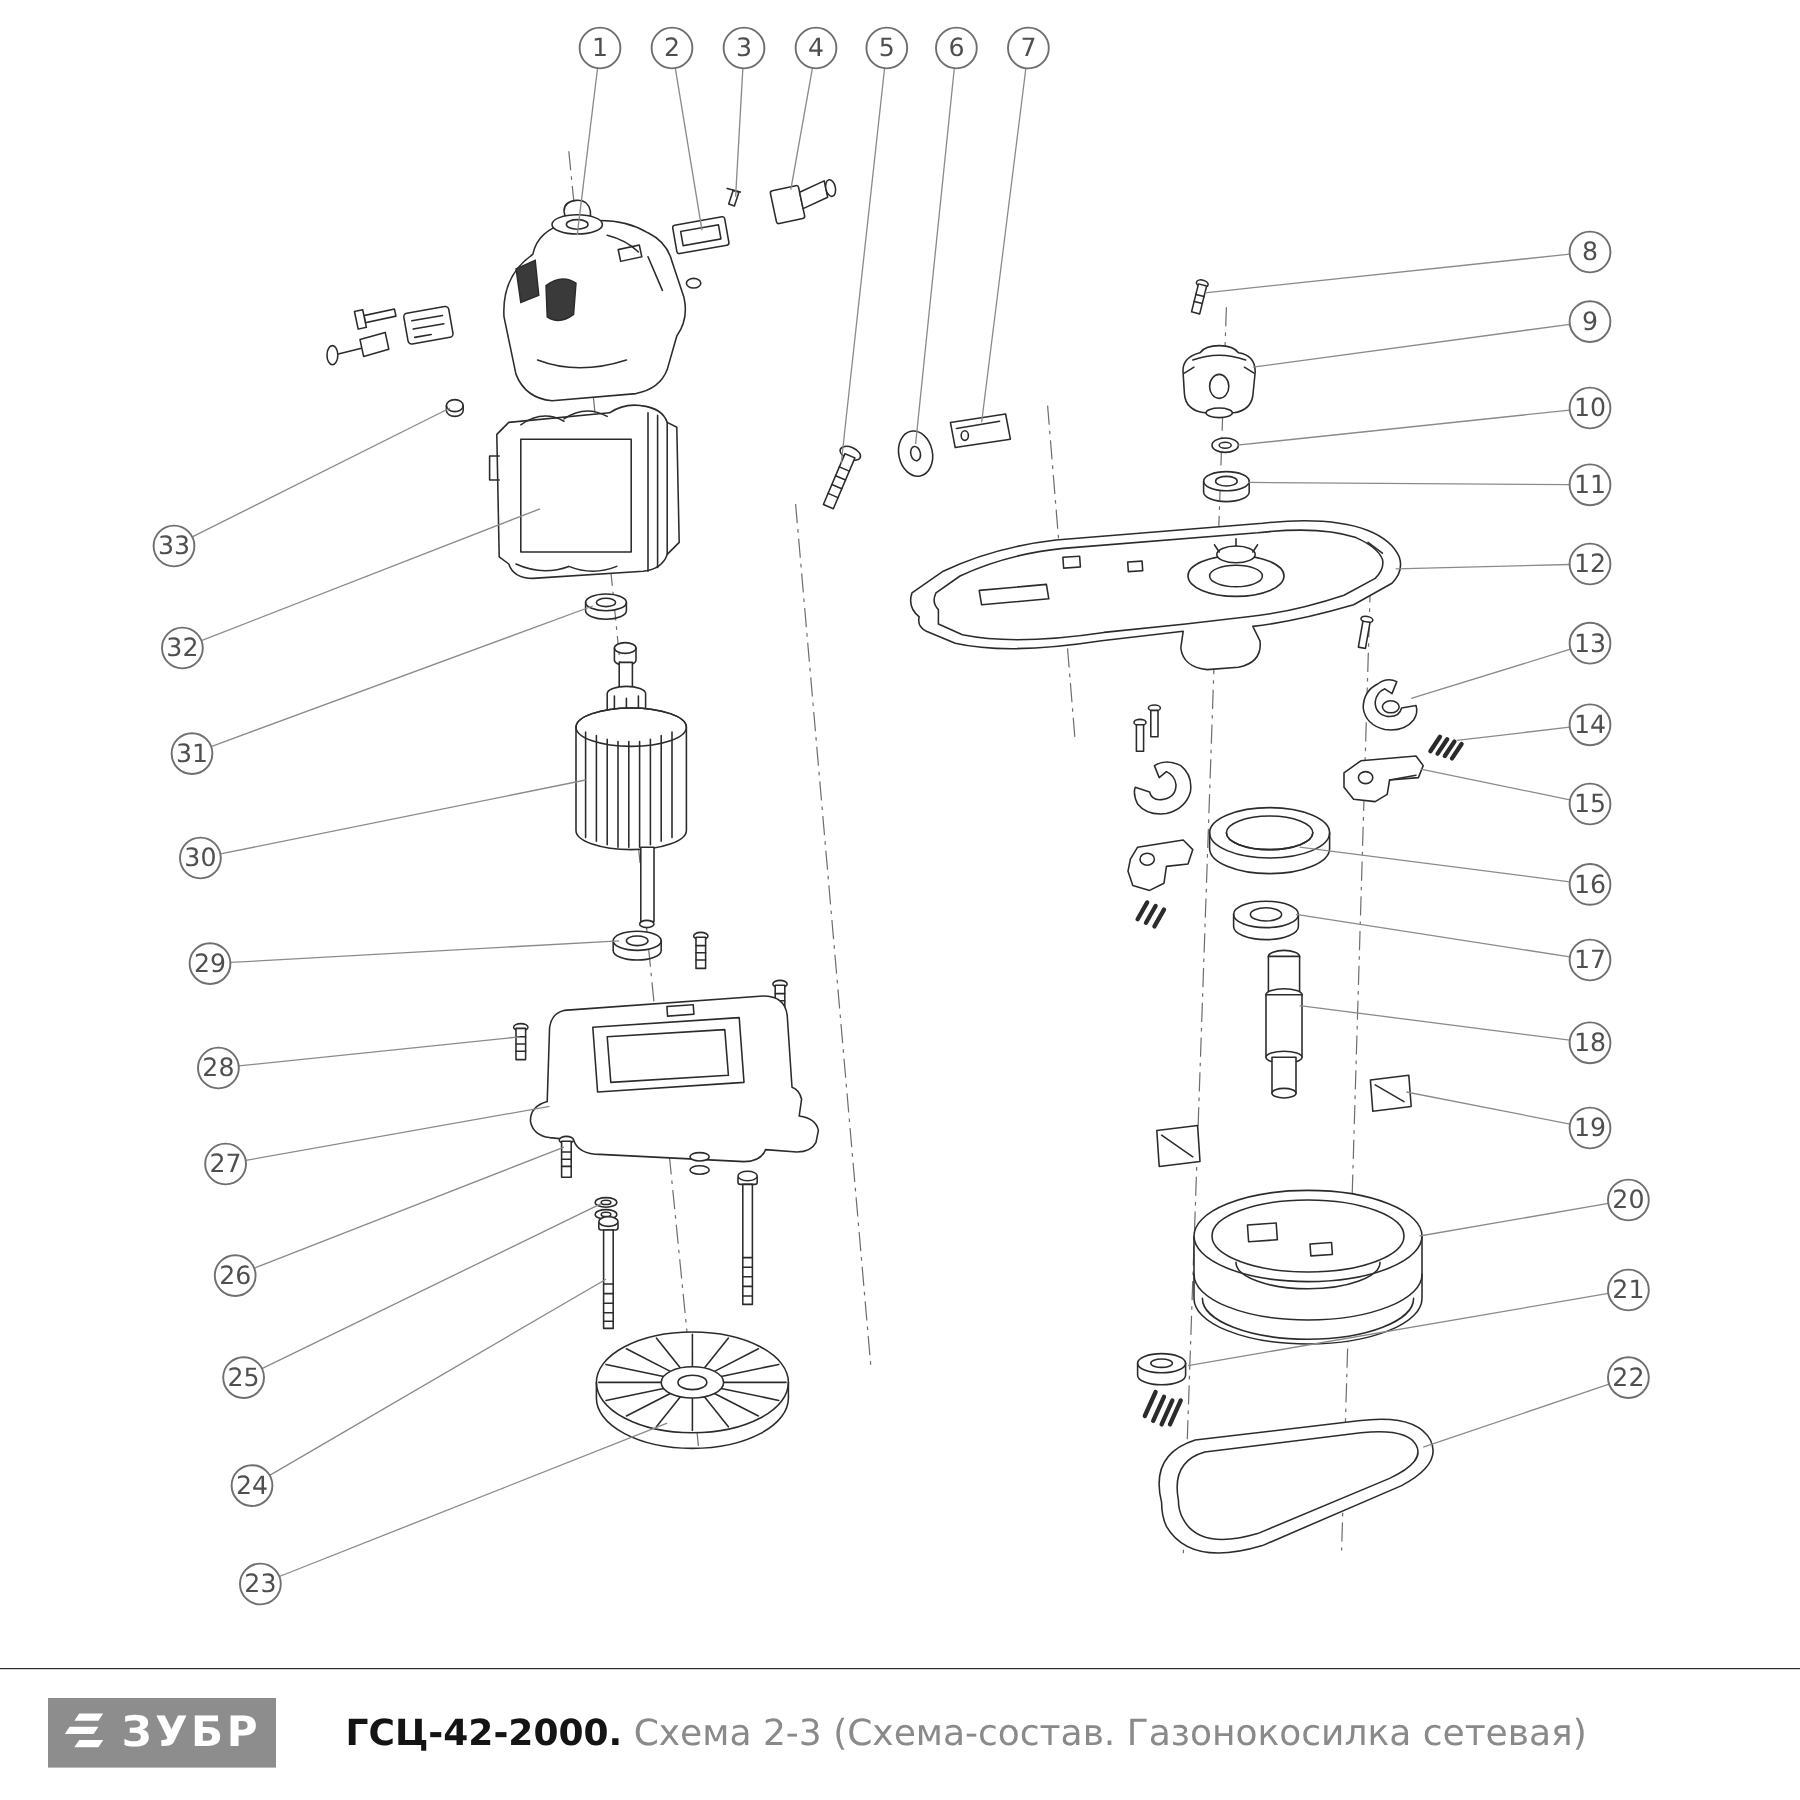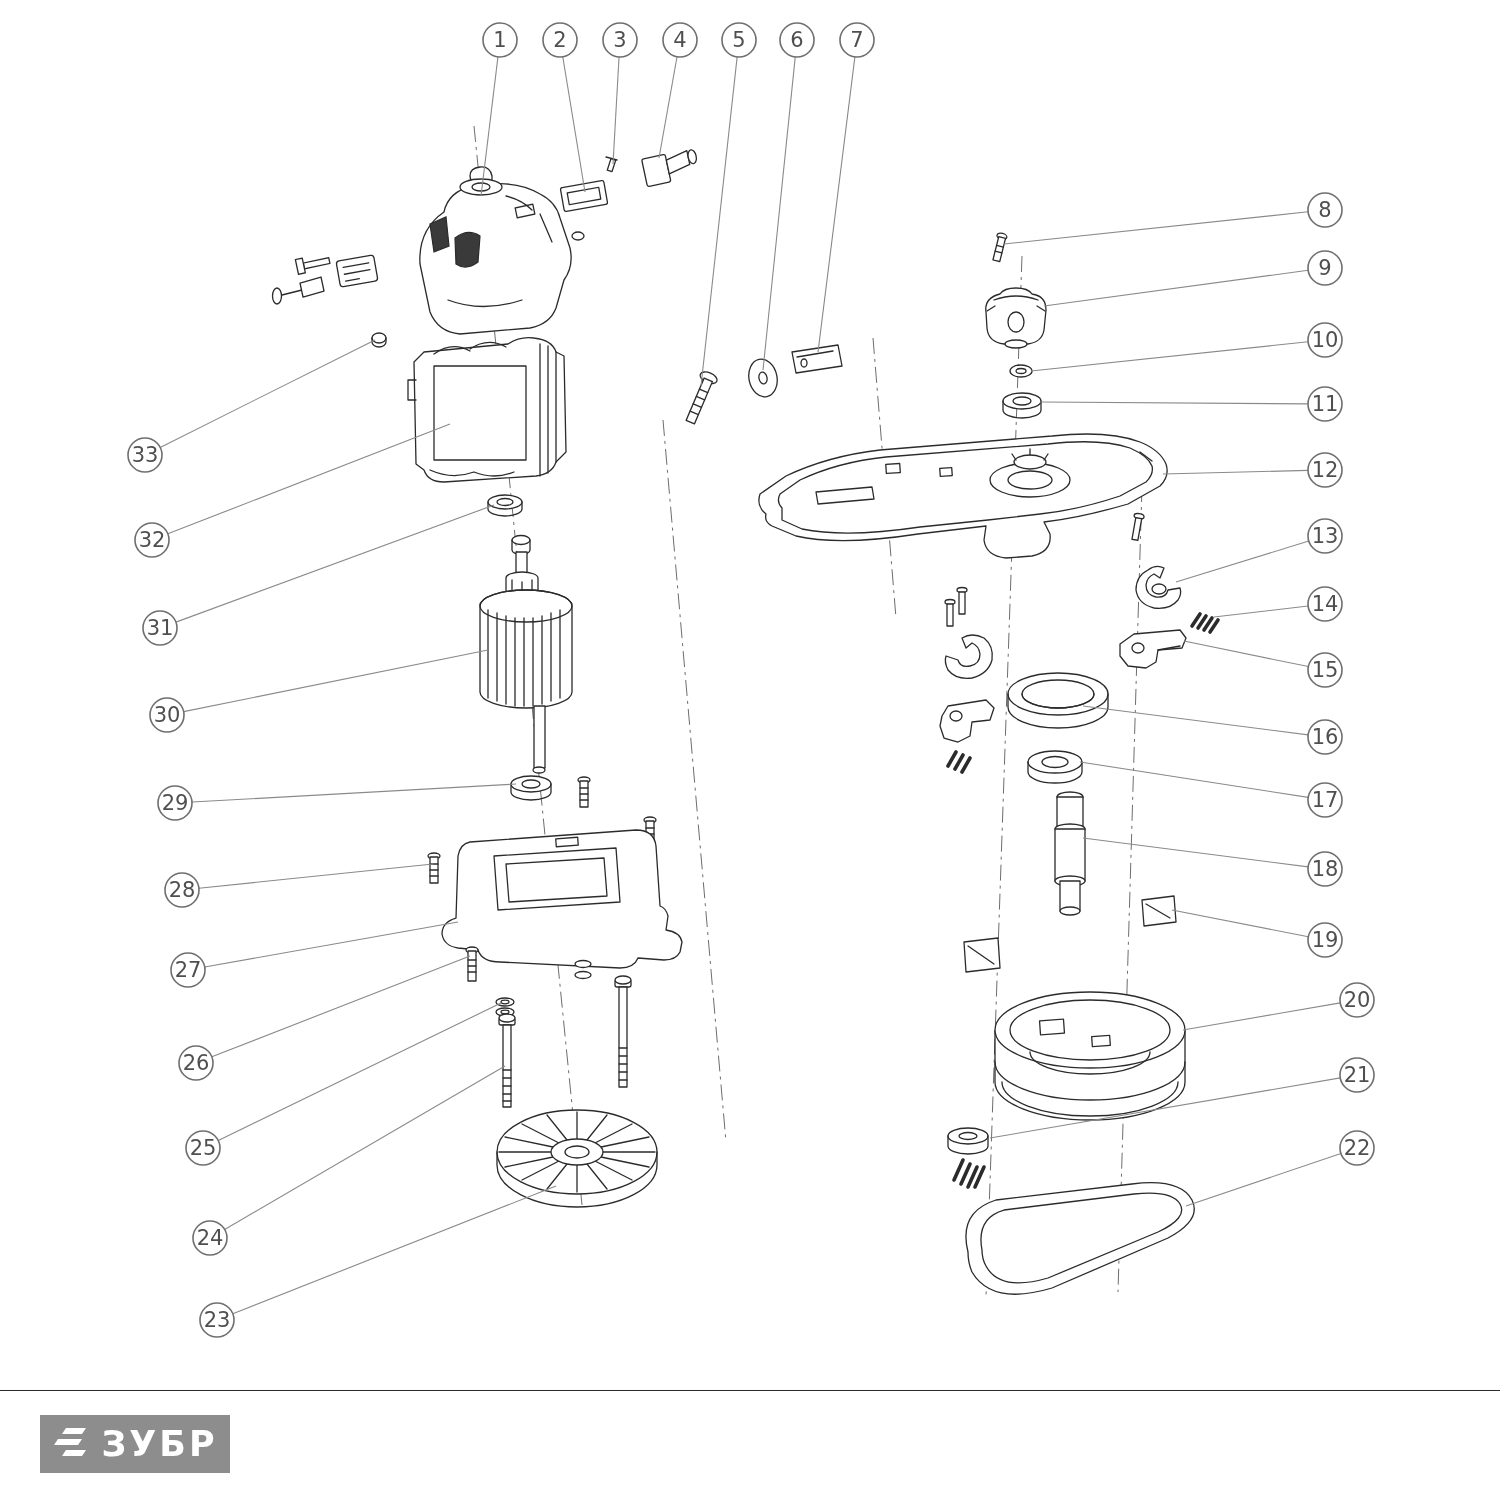--- a/index.html
+++ b/index.html
@@ -440,16 +440,19 @@
           <svg width="40" height="32" viewBox="0 0 40 32">
             <g fill="#ffffff">
               <path d="M14 2 L34 2 L30 8 L10 8 Z"></path>
               <path d="M6 13 L30 13 L26 19 L2 19 Z"></path>
               <path d="M14 24 L34 24 L30 30 L10 30 Z"></path>
             </g>
           </svg>
         </span>
         <span class="brand-text">ЗУБР</span>
       </div>
+      <div class="footer-title">
+        <span class="title-bold">ГСЦ-42-2000.</span><span class="title-rest"> Схема 2-3 (Схема-состав. Газонокосилка сетевая)</span>
+      </div>
     </div>
   </div>
 
 </div>
 
 </body></html>

